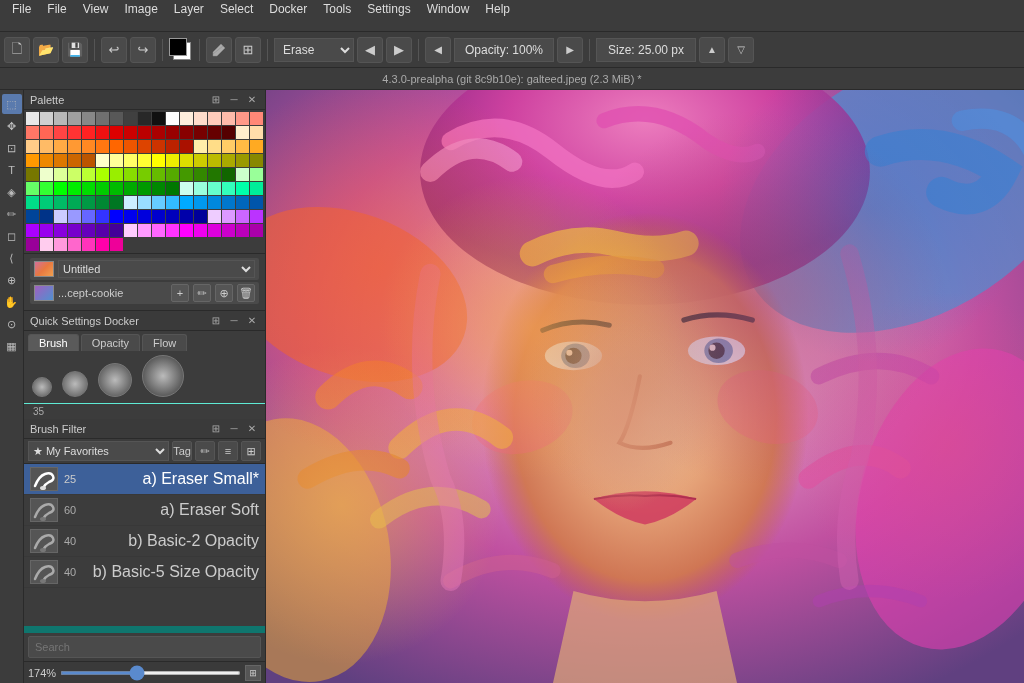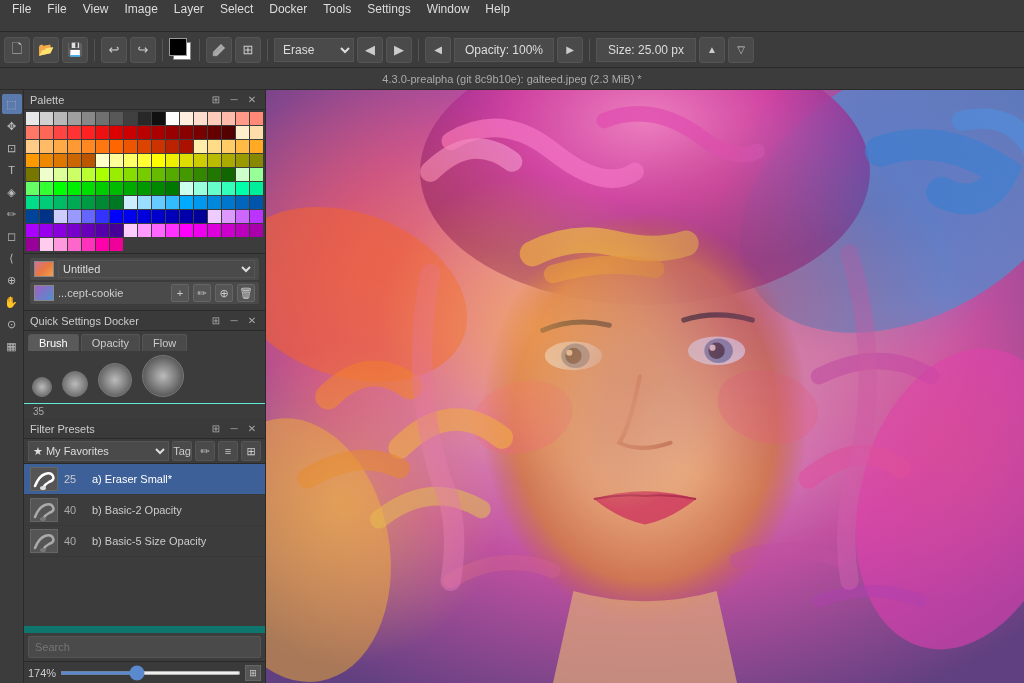--- a/index.html
+++ b/index.html
@@ -355,23 +355,24 @@
       overflow: hidden;
     }
     .brush-num {
       font-size: 11px;
       color: #aaa;
       width: 22px;
       flex-shrink: 0;
     }
     .brush-item.selected .brush-num { color: #ccc; }
     .brush-name {
-      font-size: 11px;
+      font-size: 16px;
       color: #ccc;
       flex: 1;
+      text-align: right;
     }
     .brush-item.selected .brush-name { color: #fff; }
 
     
     #search-area {
       padding: 3px 4px;
       border-top: 7px solid #0f766e;
     }
     .search-input {
       width: 100%;
@@ -747,21 +748,21 @@
         <div style="width:42px;height:42px;border-radius:50%;background:radial-gradient(circle,#bbb,#333);border:1px solid #777;"></div>
       </div>
     </div>
 
     <div style="display:flex;align-items:flex-start;gap:0;padding:2px 0;">
       <div style="width:24px;font-size:10px;color:#aaa;text-align:right;padding-right:4px;">35</div>
     </div>
 
     <div id="brush-presets">
       <div class="docker-header">
-        <span>Filter Presets</span>
+        <span>Brush Filter</span>
         <div class="docker-controls">
           <div class="docker-icon">⊞</div>
           <div class="docker-icon">─</div>
           <div class="docker-icon">✕</div>
         </div>
       </div>
       <div class="presets-toolbar">
         <select class="preset-select">
           <option>★ My Favorites</option>
           <option>Basic</option>
@@ -785,20 +786,30 @@
             <span class="brush-num">25</span>
             <span class="brush-name">a) Eraser Small*</span>
           </div>
           <div class="brush-item">
             <div class="brush-icon">
               <svg width="26" height="22" viewBox="0 0 26 22">
                 <path d="M4 18 Q8 8 14 6 Q20 4 22 8 Q24 12 18 14 Q14 16 12 20" stroke="#aaa" stroke-width="2.5" fill="none" stroke-linecap="round"></path>
                 <ellipse cx="12" cy="20" rx="3" ry="2" fill="#777"></ellipse>
               </svg>
             </div>
+            <span class="brush-num">60</span>
+            <span class="brush-name">a) Eraser Soft</span>
+          </div>
+          <div class="brush-item">
+            <div class="brush-icon">
+              <svg width="26" height="22" viewBox="0 0 26 22">
+                <path d="M4 18 Q8 8 14 6 Q20 4 22 8 Q24 12 18 14 Q14 16 12 20" stroke="#aaa" stroke-width="2.5" fill="none" stroke-linecap="round"></path>
+                <ellipse cx="12" cy="20" rx="3" ry="2" fill="#777"></ellipse>
+              </svg>
+            </div>
             <span class="brush-num">40</span>
             <span class="brush-name">b) Basic-2 Opacity</span>
           </div>
           <div class="brush-item">
             <div class="brush-icon">
               <svg width="26" height="22" viewBox="0 0 26 22">
                 <path d="M4 18 Q8 8 14 6 Q20 4 22 8 Q24 12 18 14 Q14 16 12 20" stroke="#aaa" stroke-width="2.5" fill="none" stroke-linecap="round"></path>
                 <ellipse cx="12" cy="20" rx="3" ry="2" fill="#777"></ellipse>
               </svg>
             </div>

